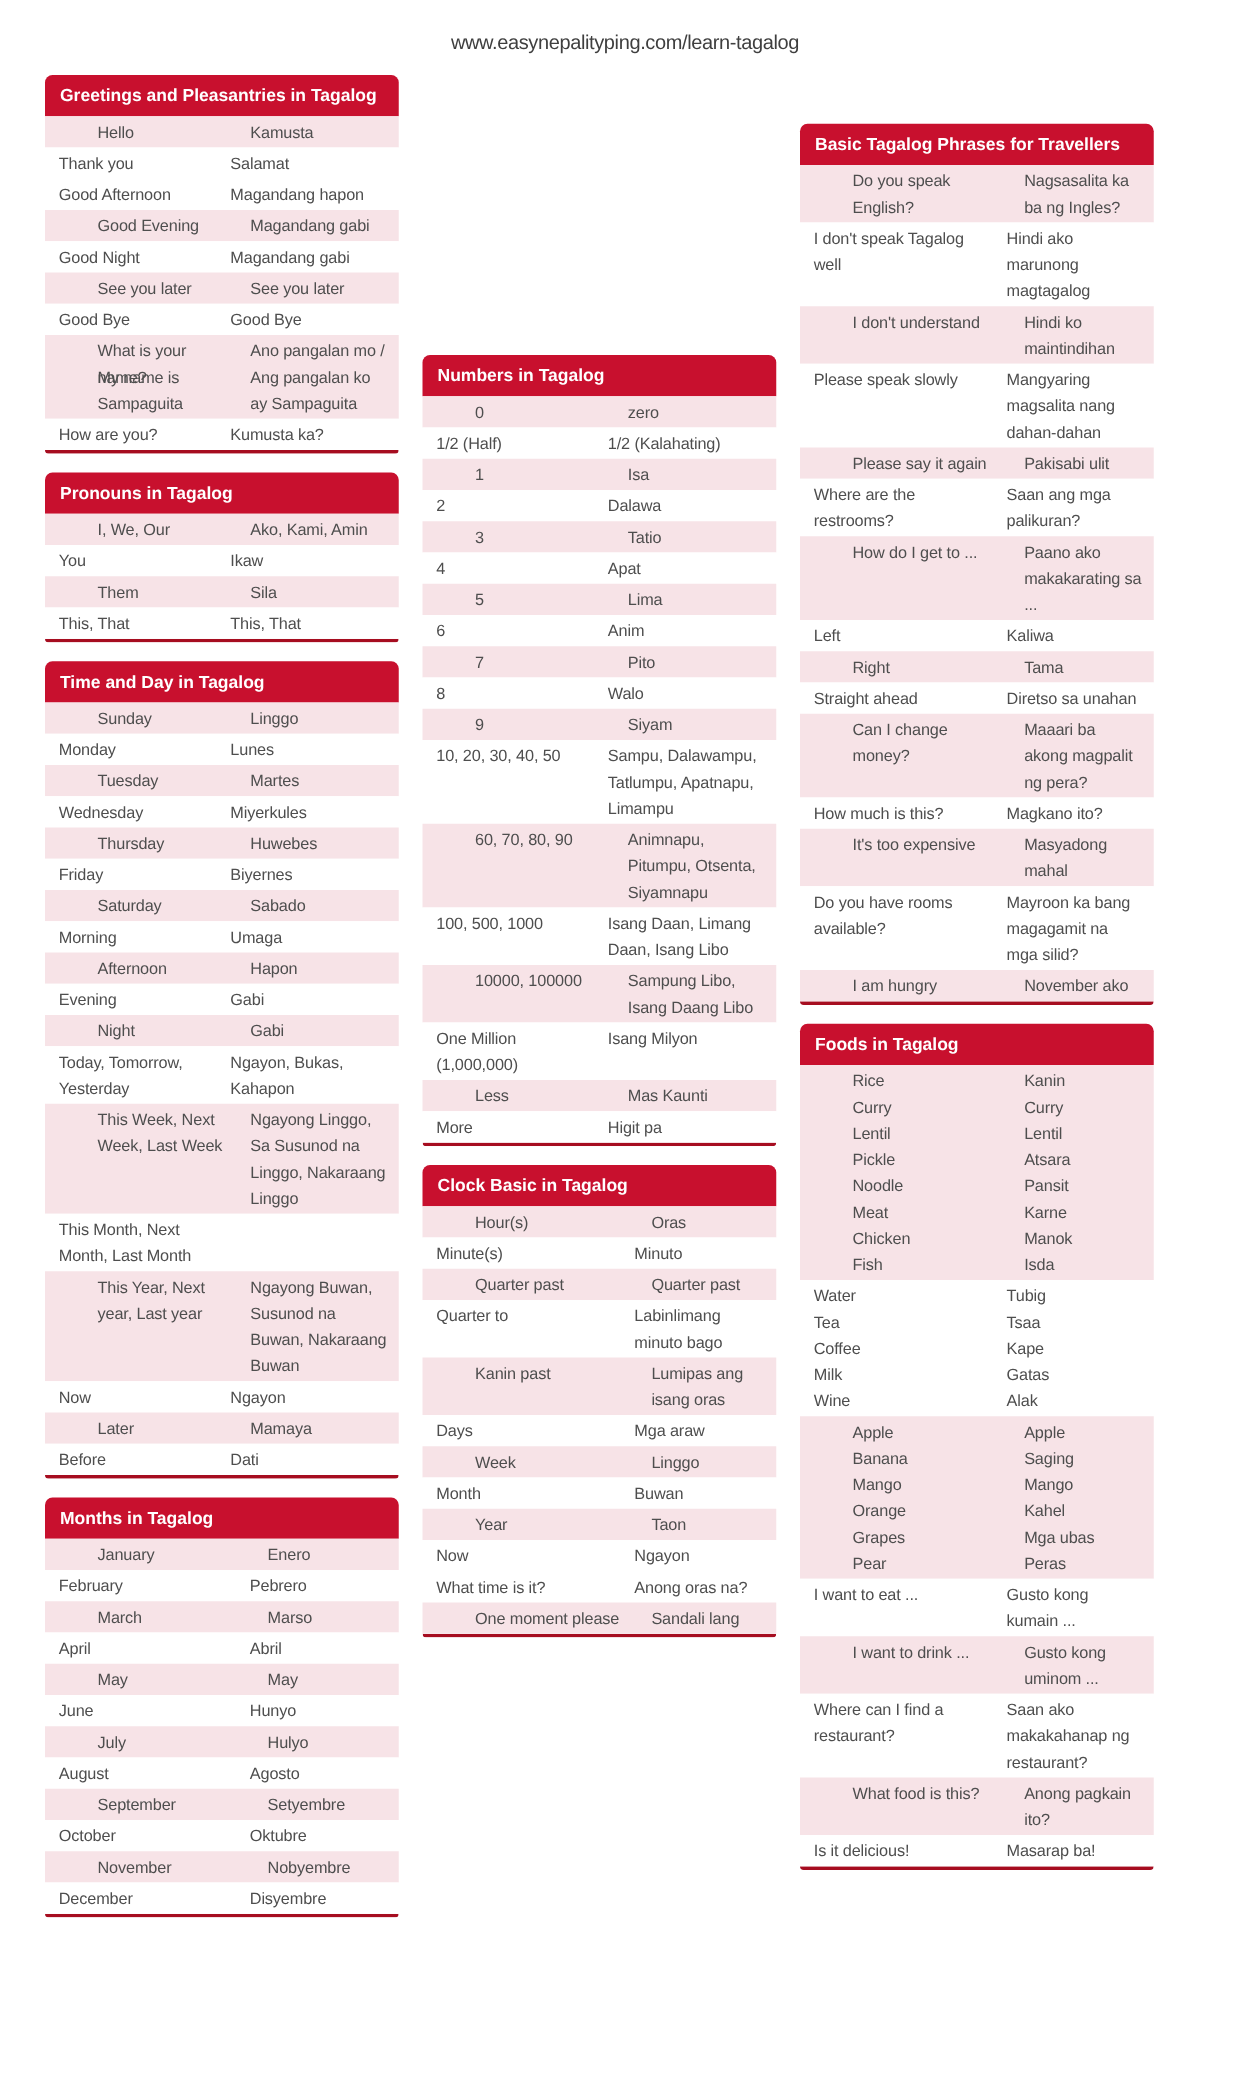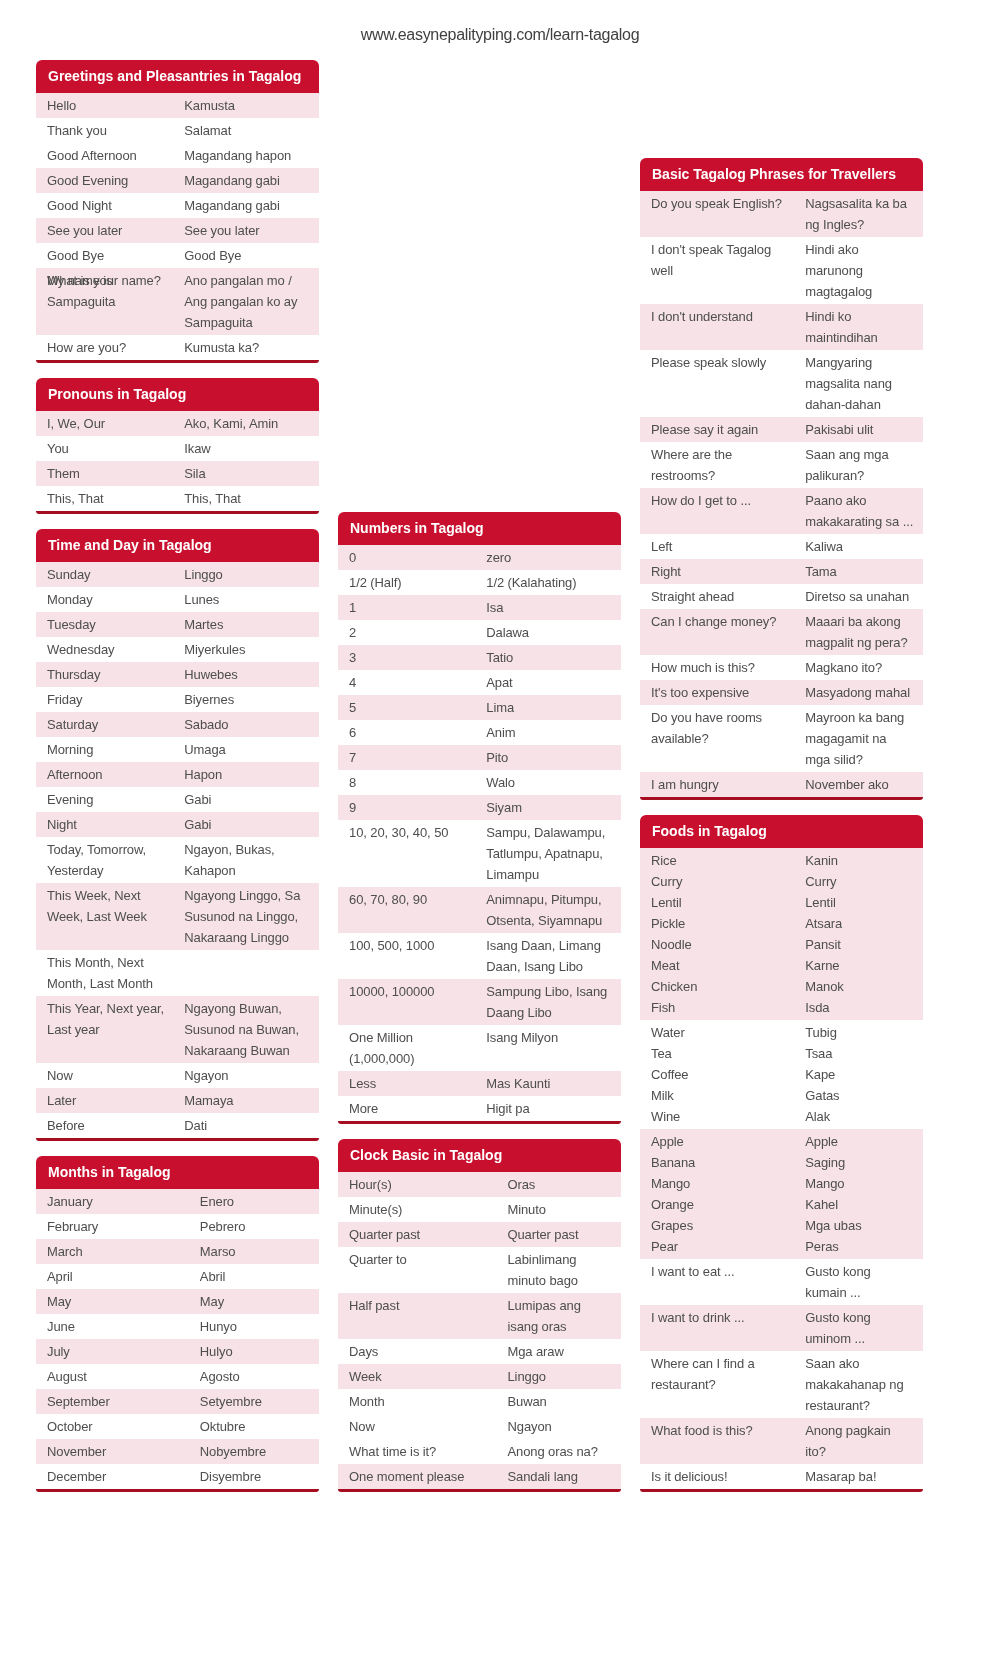--- a/index.html
+++ b/index.html
@@ -14,30 +14,30 @@
   *{box-sizing:border-box;}
   html,body{margin:0;padding:0;}
   body{
     width:1000px;height:1669px;overflow:hidden;background:#fff;
     font-family:"Liberation Sans", sans-serif;
   }
   .page-title{
     padding-top:26px;text-align:center;font-size:16px;letter-spacing:-0.3px;
     color:var(--title-text);
   }
-  .cols{display:flex;align-items:flex-end;padding:16px 0 0 36px;gap:19px;}
+  .cols{display:flex;align-items:center;padding:16px 0 0 36px;gap:19px;}
   .col{flex:0 0 283px;width:283px;display:flex;flex-direction:column;gap:15px;}
   .tbl{border-bottom:3px solid var(--rule);border-radius:6px 6px 3px 3px;}
   .tbl-head{
     background:var(--header-bg);color:var(--header-text);
     font-weight:bold;font-size:14px;line-height:17px;padding:8px 12px;
     border-radius:6px 6px 0 0;
   }
   .row{display:flex;}
-  .row.pink{background:var(--row-pink);}
+  .row.pink{background:var(--row-pink);padding-left:31px;}
   .row.white{background:var(--row-white);}
   .cell{
     padding:2px 9px 2px 11px;font-size:13px;line-height:21px;color:var(--text);
     white-space:pre-line;letter-spacing:-0.1px;
   }
   .cell.en{width:48.5%;}
   .cell.tl{width:51.5%;}
   section[data-table="months"] .cell.en{width:54%;}
   section[data-table="months"] .cell.tl{width:46%;}
   section[data-table="clock"] .cell.en{width:56%;}
@@ -342,34 +342,38 @@
             </div>
             <div class="row pink">
               <div class="cell en">Quarter past</div>
               <div class="cell tl">Quarter past</div>
             </div>
             <div class="row white">
               <div class="cell en">Quarter to</div>
               <div class="cell tl">Labinlimang minuto bago</div>
             </div>
             <div class="row pink">
-              <div class="cell en">Half past</div>
+              <div class="cell en">Kanin past</div>
               <div class="cell tl">Lumipas ang isang oras</div>
             </div>
             <div class="row white">
               <div class="cell en">Days</div>
               <div class="cell tl">Mga araw</div>
             </div>
             <div class="row pink">
               <div class="cell en">Week</div>
               <div class="cell tl">Linggo</div>
             </div>
             <div class="row white">
               <div class="cell en">Month</div>
               <div class="cell tl">Buwan</div>
+            </div>
+            <div class="row pink">
+              <div class="cell en">Year</div>
+              <div class="cell tl">Taon</div>
             </div>
             <div class="row white">
               <div class="cell en">Now</div>
               <div class="cell tl">Ngayon</div>
             </div>
             <div class="row white">
               <div class="cell en">What time is it?</div>
               <div class="cell tl">Anong oras na?</div>
             </div>
             <div class="row pink">

